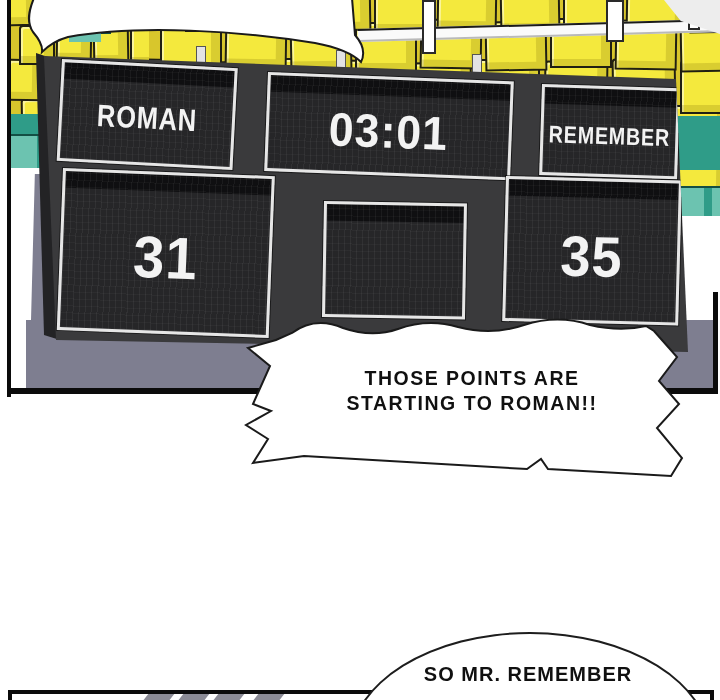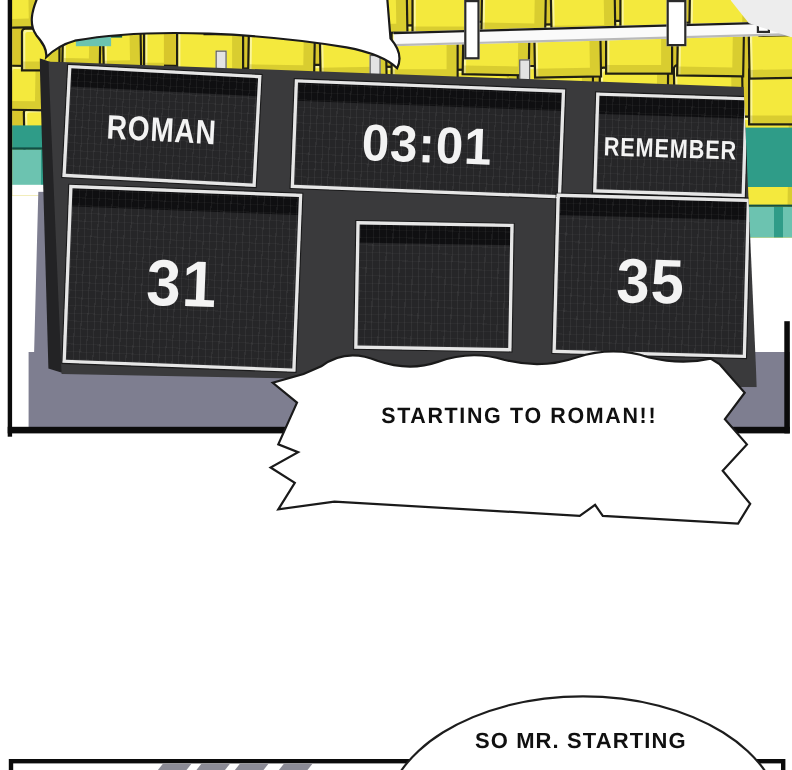--- a/index.html
+++ b/index.html
@@ -194,25 +194,26 @@
   <div class="frame frame-right"></div>
 
   <svg class="abs shout" width="460" height="182" viewBox="0 0 460 182">
     <path d="M 57,28 Q 80,11 108,23 Q 137,33 163,24 Q 193,13 223,22 Q 257,31 289,20
              Q 323,9 355,20 Q 385,27 411,21
              L 419,26 L 442,52 L 424,76 L 444,99 L 422,123 L 447,153 L 436,171
              L 313,164 L 306,154 L 292,164 Q 165,157 69,151
              L 18,158 L 33,134 L 11,120 L 36,106 L 18,99 L 35,61 L 13,43 L 41,35 Z" fill="#ffffff" stroke="#1a1a1a" stroke-width="2" stroke-linejoin="miter"></path>
   </svg>
   <div class="shout-text">
+    <div>THOSE POINTS ARE</div>
     <div>STARTING TO ROMAN!!</div>
   </div>
 
   <div class="bpanel">
     <div class="stripe" style="left:130px;"></div>
     <div class="stripe" style="left:165px;"></div>
     <div class="stripe" style="left:200px;"></div>
     <div class="stripe" style="left:240px;"></div>
   </div>
   <div class="bubble-bottom"></div>
-  <div class="bottom-text">SO MR. STARTING</div>
+  <div class="bottom-text">SO MR. REMEMBER</div>
 
 </div>
 
 </body></html>

